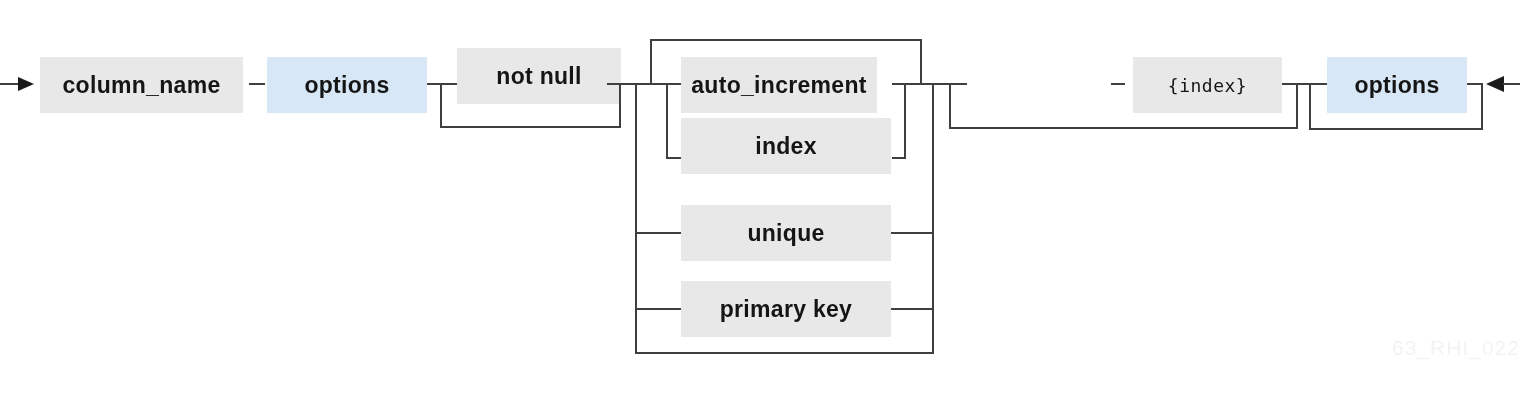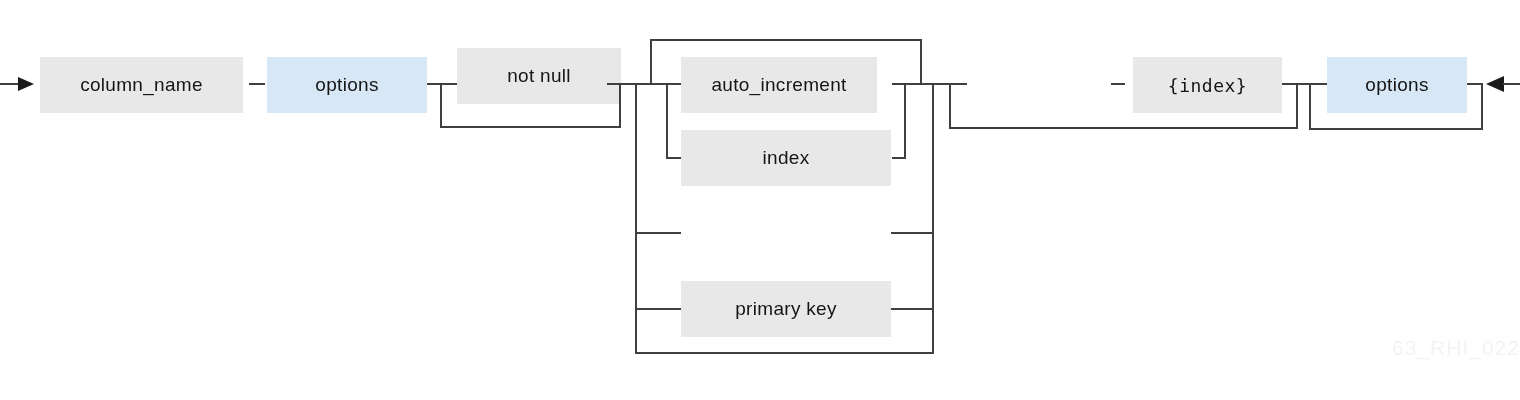--- a/index.html
+++ b/index.html
@@ -15,22 +15,22 @@
   .hl, .vl { position: absolute; background: #3f3f3f; display: block; }
   .hl { height: 2px; }
   .vl { width: 2px; }
   
   .box {
     position: absolute;
     height: 56px;
     display: flex;
     align-items: center;
     justify-content: center;
-    font-size: 19px;
-    font-weight: 400;
+    font-size: 23px;
+    font-weight: 700;
     color: #151515;
     letter-spacing: 0.3px;
     white-space: nowrap;
   }
   .gray { background: #e8e8e8; }
   .blue { background: #d7e7f5; }
   .mono {
     font-family: "DejaVu Sans Mono", "Liberation Mono", monospace;
     font-weight: 400;
     font-size: 18px;
@@ -92,24 +92,25 @@
   <i class="vl" style="left:650px; top:39px; height:46px"></i>
   <i class="vl" style="left:920px; top:39px; height:46px"></i>
   <i class="hl" style="left:650px; top:39px; width:272px"></i>
 
   <div class="box gray" style="left:681px; top:57px; width:196px">auto_increment</div>
 
   <i class="vl" style="left:666px; top:83px; height:76px"></i>
   <i class="vl" style="left:904px; top:83px; height:76px"></i>
   <i class="hl" style="left:666px; top:157px; width:15px"></i>
   <i class="hl" style="left:892px; top:157px; width:14px"></i>
-  <div class="box gray" style="left:681px; top:130px; width:210px">index</div>
+  <div class="box gray" style="left:681px; top:118px; width:210px">index</div>
 
   <i class="hl" style="left:635px; top:232px; width:46px"></i>
   <i class="hl" style="left:891px; top:232px; width:43px"></i>
+  <div class="box gray" style="left:681px; top:205px; width:210px">unique</div>
 
   <i class="hl" style="left:635px; top:308px; width:46px"></i>
   <i class="hl" style="left:891px; top:308px; width:43px"></i>
   <div class="box gray" style="left:681px; top:281px; width:210px">primary key</div>
 
   <i class="hl" style="left:892px; top:83px; width:75px"></i>
 
   <i class="vl" style="left:949px; top:83px; height:46px"></i>
   <i class="vl" style="left:1296px; top:83px; height:46px"></i>
   <i class="hl" style="left:949px; top:127px; width:349px"></i>

